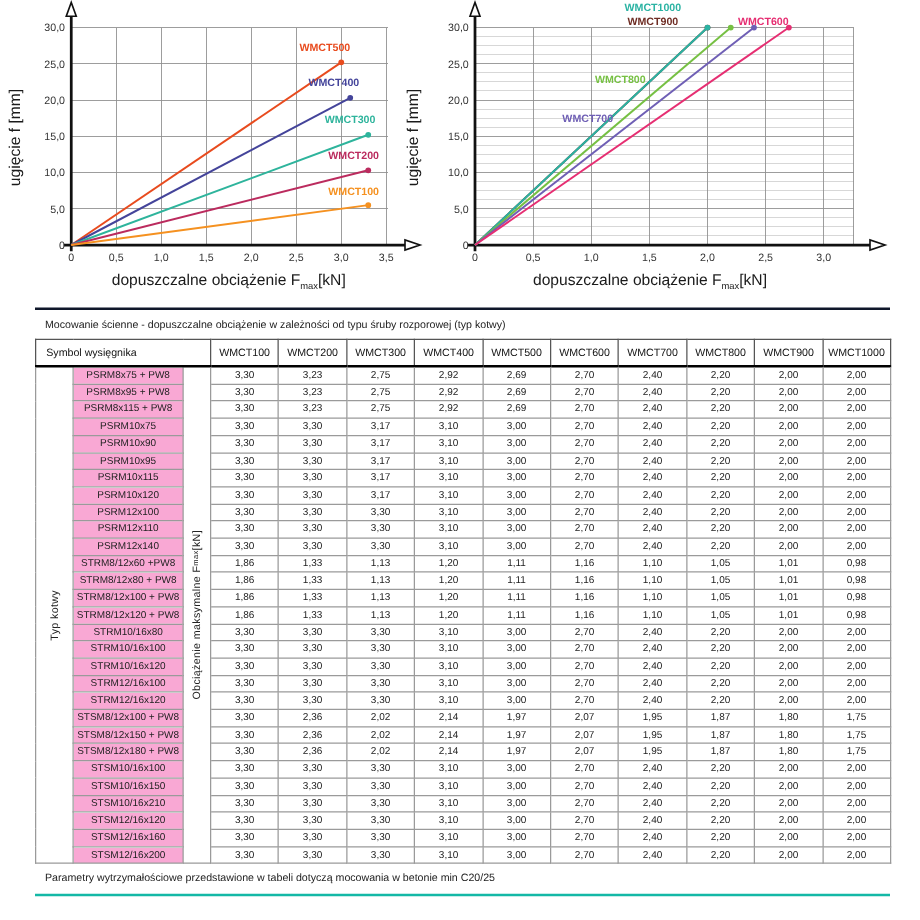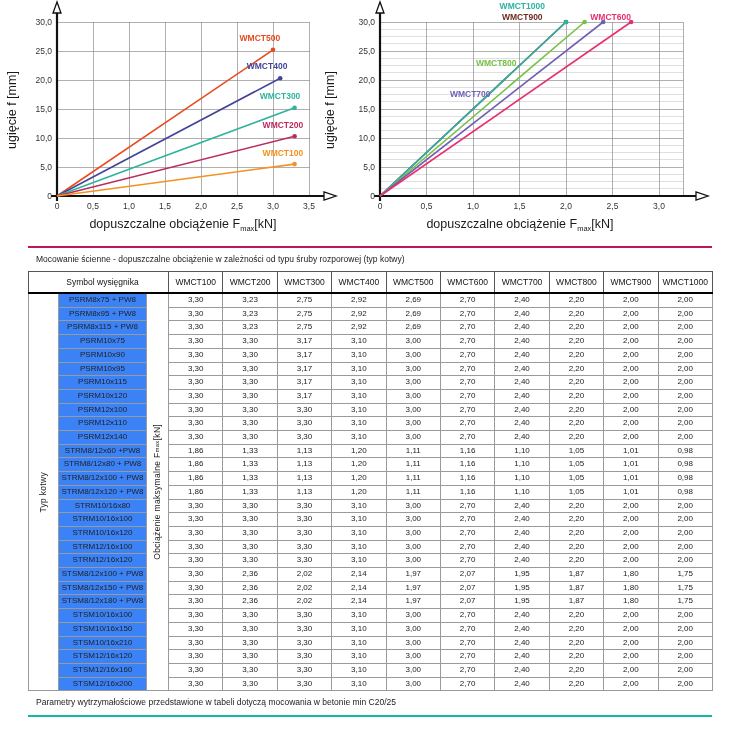--- a/index.html
+++ b/index.html
@@ -1,24 +1,24 @@
 <!DOCTYPE html>
 <html><head>
 <meta charset="utf-8">
 <style>
   html,body{margin:0;padding:0;background:#fff;}
   body{width:736px;height:736px;overflow:hidden;font-family:"Liberation Sans",sans-serif;color:#222;}
   .charts{position:relative;width:736px;height:246px;}
   .charts svg{display:block;}
-  .caption-bar{margin:0 24px 0 28px;border-top:2px solid #be185d;padding:6px 8px 7px 8px;font-size:8.5px;color:#222;}
+  .caption-bar{margin:0 24px 0 28px;border-top:2px solid #0f172a;padding:6px 8px 7px 8px;font-size:8.5px;color:#222;}
   table.loads{border-collapse:collapse;table-layout:fixed;width:684px;margin-left:28px;border:1.5px solid #000;}
   table.loads th{border:1px solid #555;border-bottom:2px solid #000;font-weight:400;font-size:8.5px;color:#111;height:20px;padding:0;background:#fff;}
-  table.loads th.symcol{text-align:center;padding-left:8px;}
+  table.loads th.symcol{text-align:left;padding-left:8px;}
   table.loads td{border:1px solid #9a9a9a;font-size:8px;color:#222;text-align:center;height:12.7px;line-height:12.7px;padding:0;white-space:nowrap;overflow:hidden;}
-  td.rowlab{background:#3b82f6;color:#1a1a1a;}
+  td.rowlab{background:#f9a8d4;color:#1a1a1a;}
   td.vcell{background:#fff;vertical-align:middle;}
   .vtext{writing-mode:vertical-rl;transform:rotate(180deg);margin:0 auto;font-size:8.5px;color:#222;letter-spacing:.3px;white-space:nowrap;}
   .vtext .subsc{font-size:6px;}
   .foot-bar{margin:0 24px 0 28px;border-bottom:2px solid #14b8a6;padding:6px 8px 8px 8px;font-size:8.5px;color:#222;}
   .tick{font-size:8.5px;fill:#333;}
   .serlabel{font-size:8.5px;font-weight:700;}
   .axlabel{font-size:12.5px;fill:#1a1a1a;}
 </style>
 </head>
 <body>

